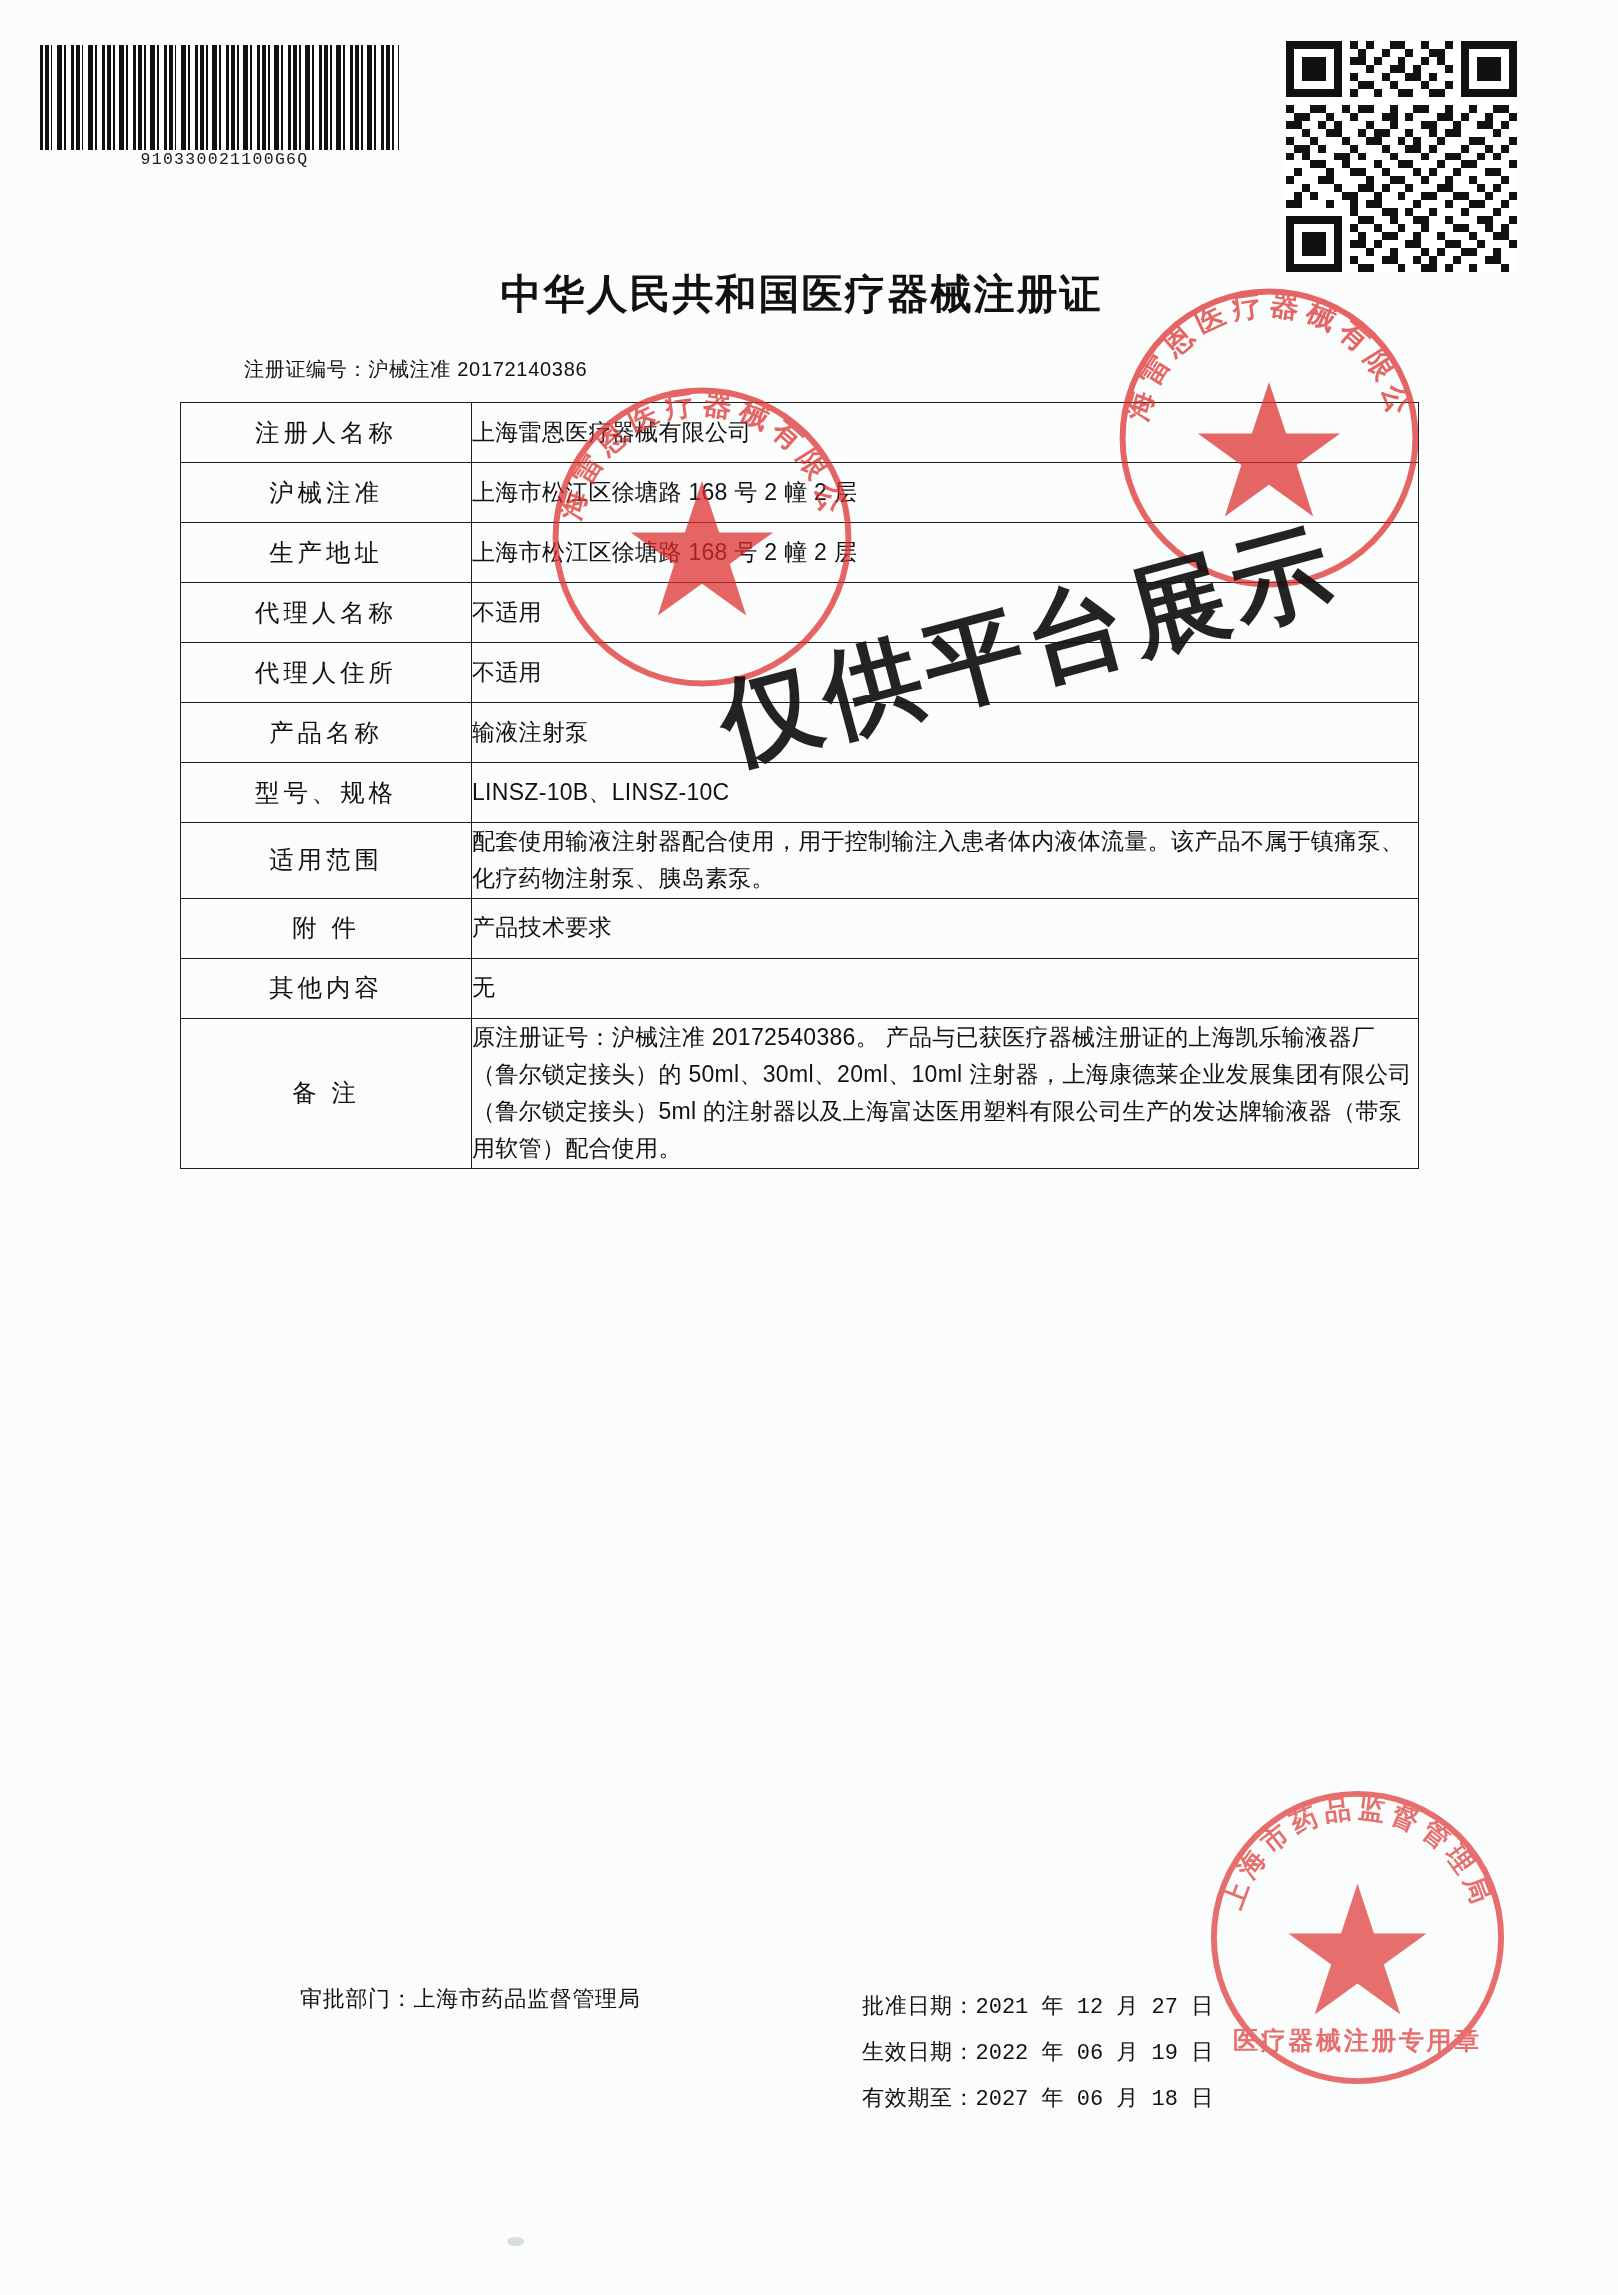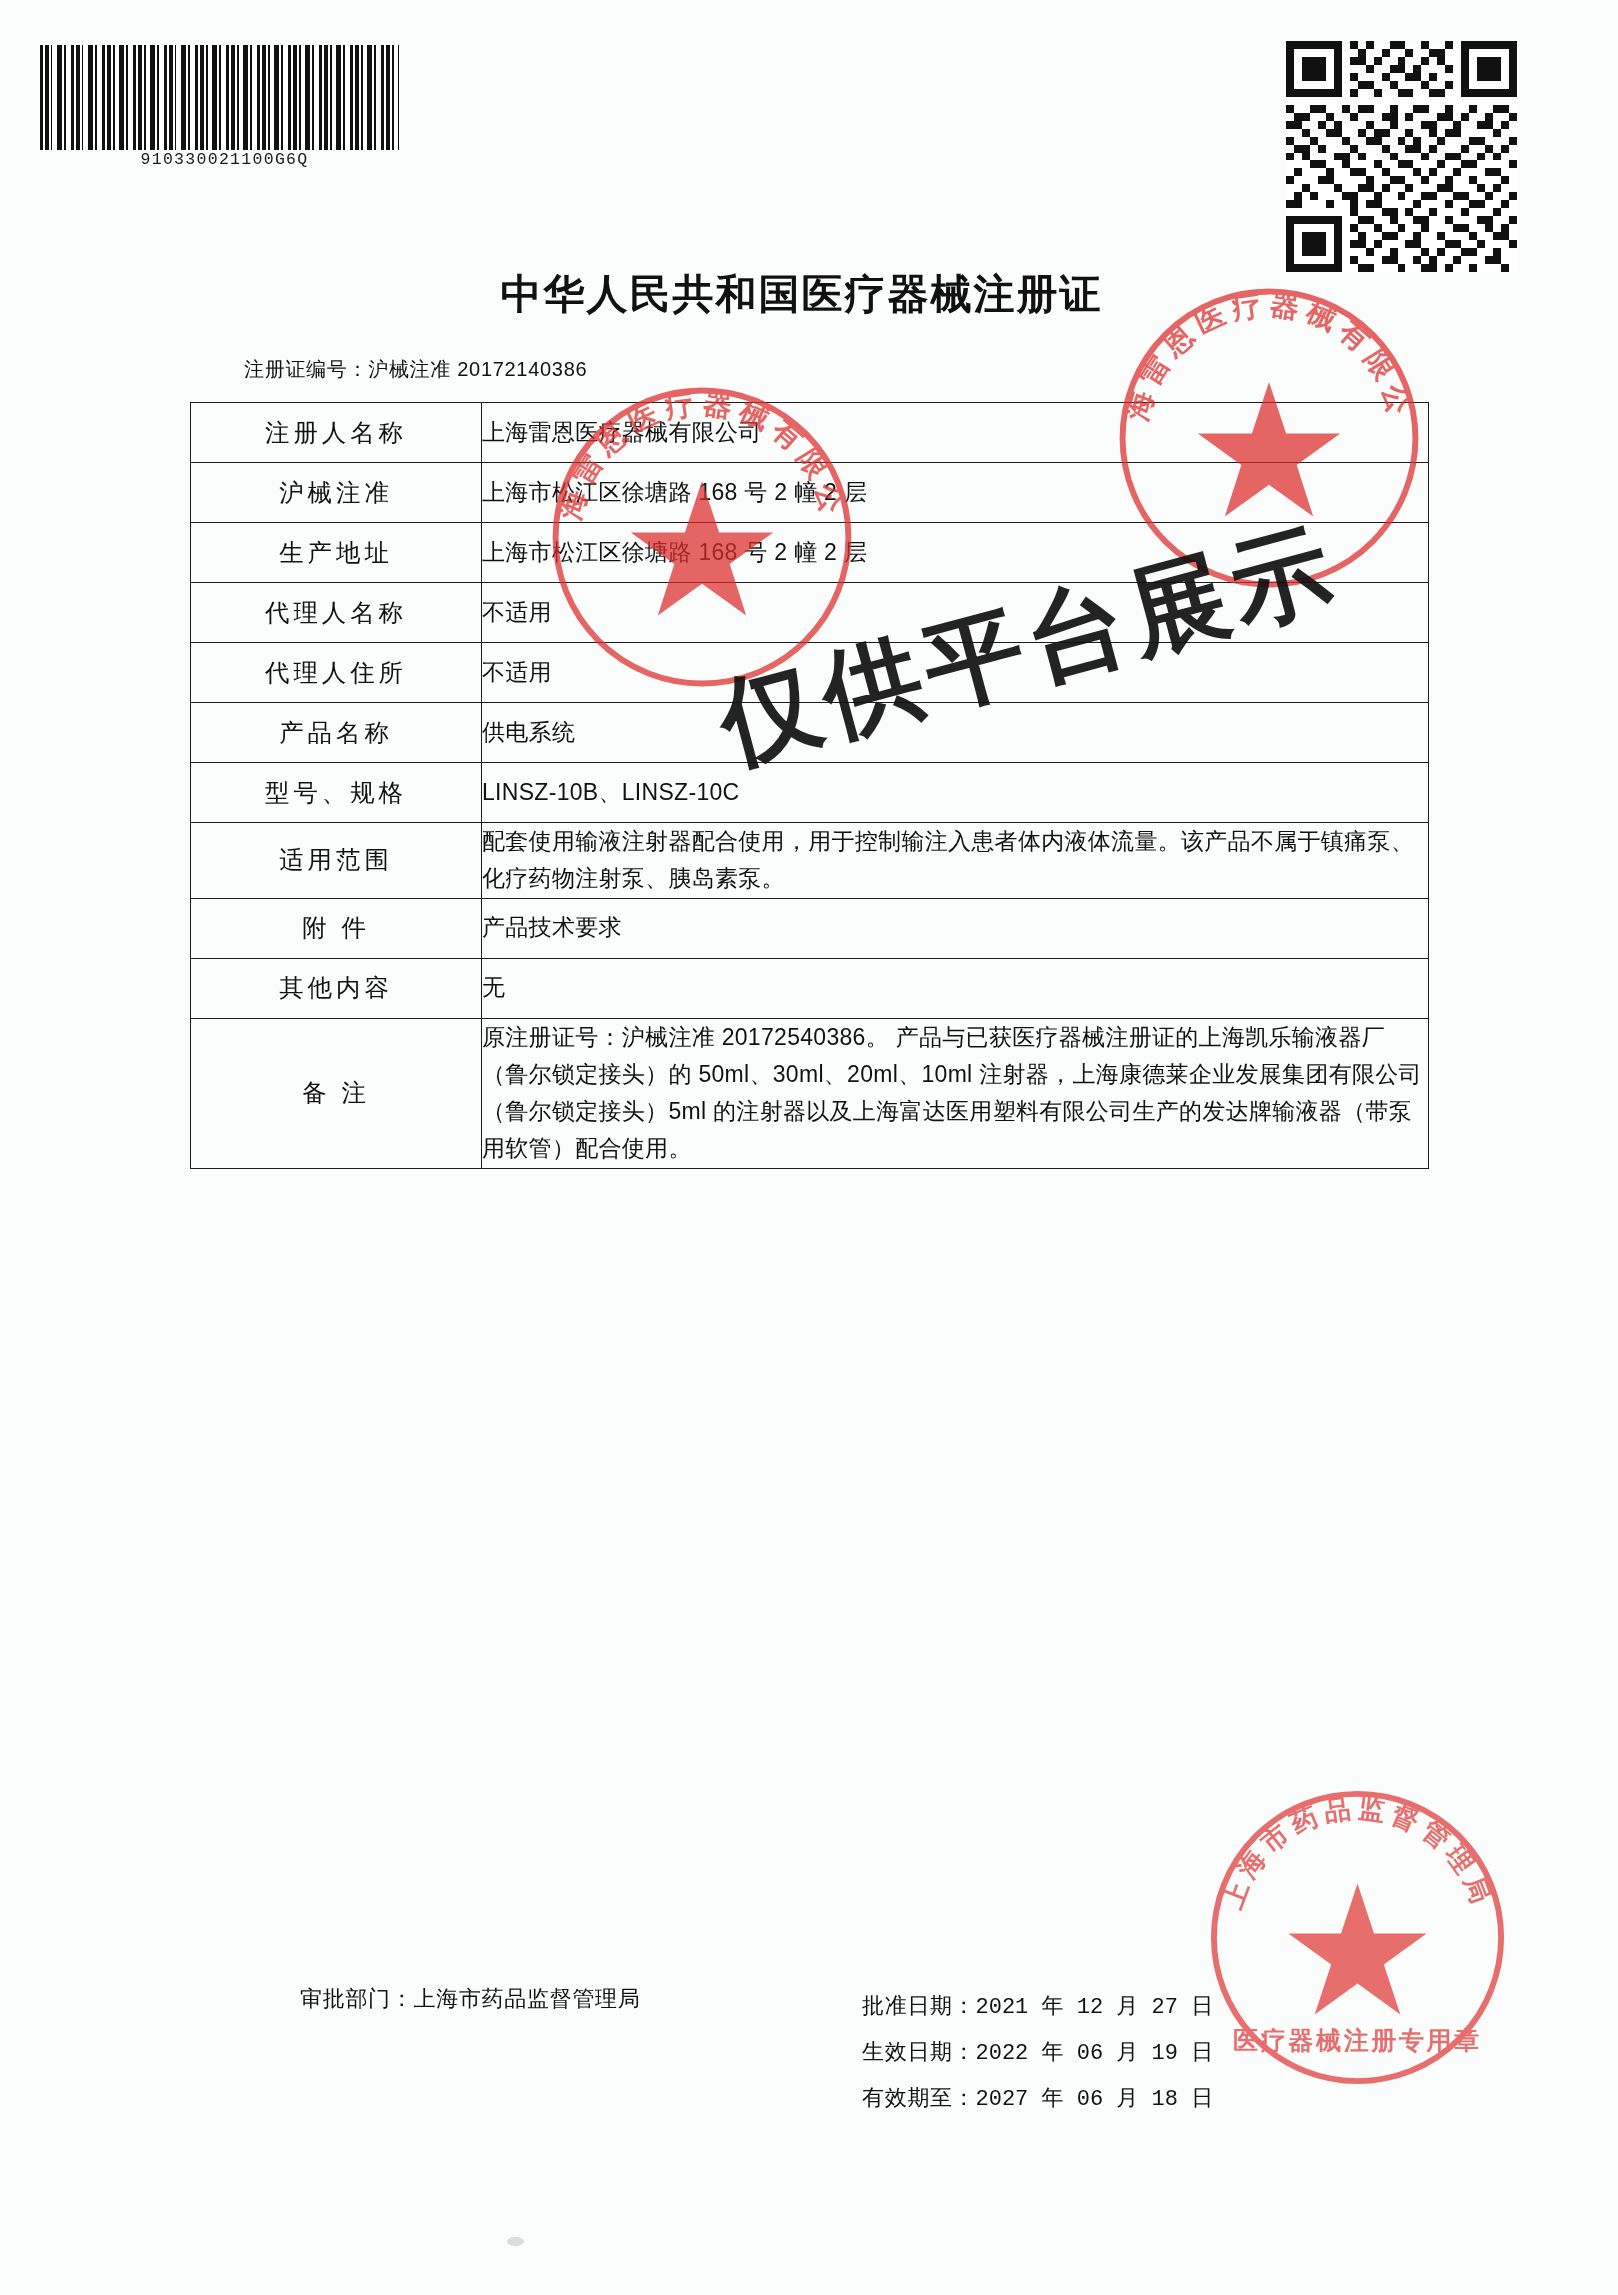--- a/index.html
+++ b/index.html
@@ -70,21 +70,21 @@
     left: 244px;
     top: 356px;
     font-size: 20px;
     color: #111;
     letter-spacing: 0.7px;
   }
 
   
   table.cert {
     position: absolute;
-    left: 190px;
+    left: 180px;
     top: 402px;
     width: 1239px;
     border-collapse: collapse;
     table-layout: fixed;
     padding-left: 30px;
   }
   table.cert td {
     border: 1.3px solid #1d1d1d;
     vertical-align: middle;
     padding: 0;
@@ -398,21 +398,21 @@
       <tr class="row-tall">
         <td class="label">代理人名称</td>
         <td class="value">不适用</td>
       </tr>
       <tr class="row-tall">
         <td class="label">代理人住所</td>
         <td class="value">不适用</td>
       </tr>
       <tr class="row-tall">
         <td class="label">产品名称</td>
-        <td class="value">供电系统</td>
+        <td class="value">输液注射泵</td>
       </tr>
       <tr class="row-tall">
         <td class="label">型号、规格</td>
         <td class="value mono">LINSZ-10B、LINSZ-10C</td>
       </tr>
       <tr>
         <td class="label">适用范围</td>
         <td class="value">配套使用输液注射器配合使用，用于控制输注入患者体内液体流量。该产品不属于镇痛泵、化疗药物注射泵、胰岛素泵。</td>
       </tr>
       <tr class="row-tall">

